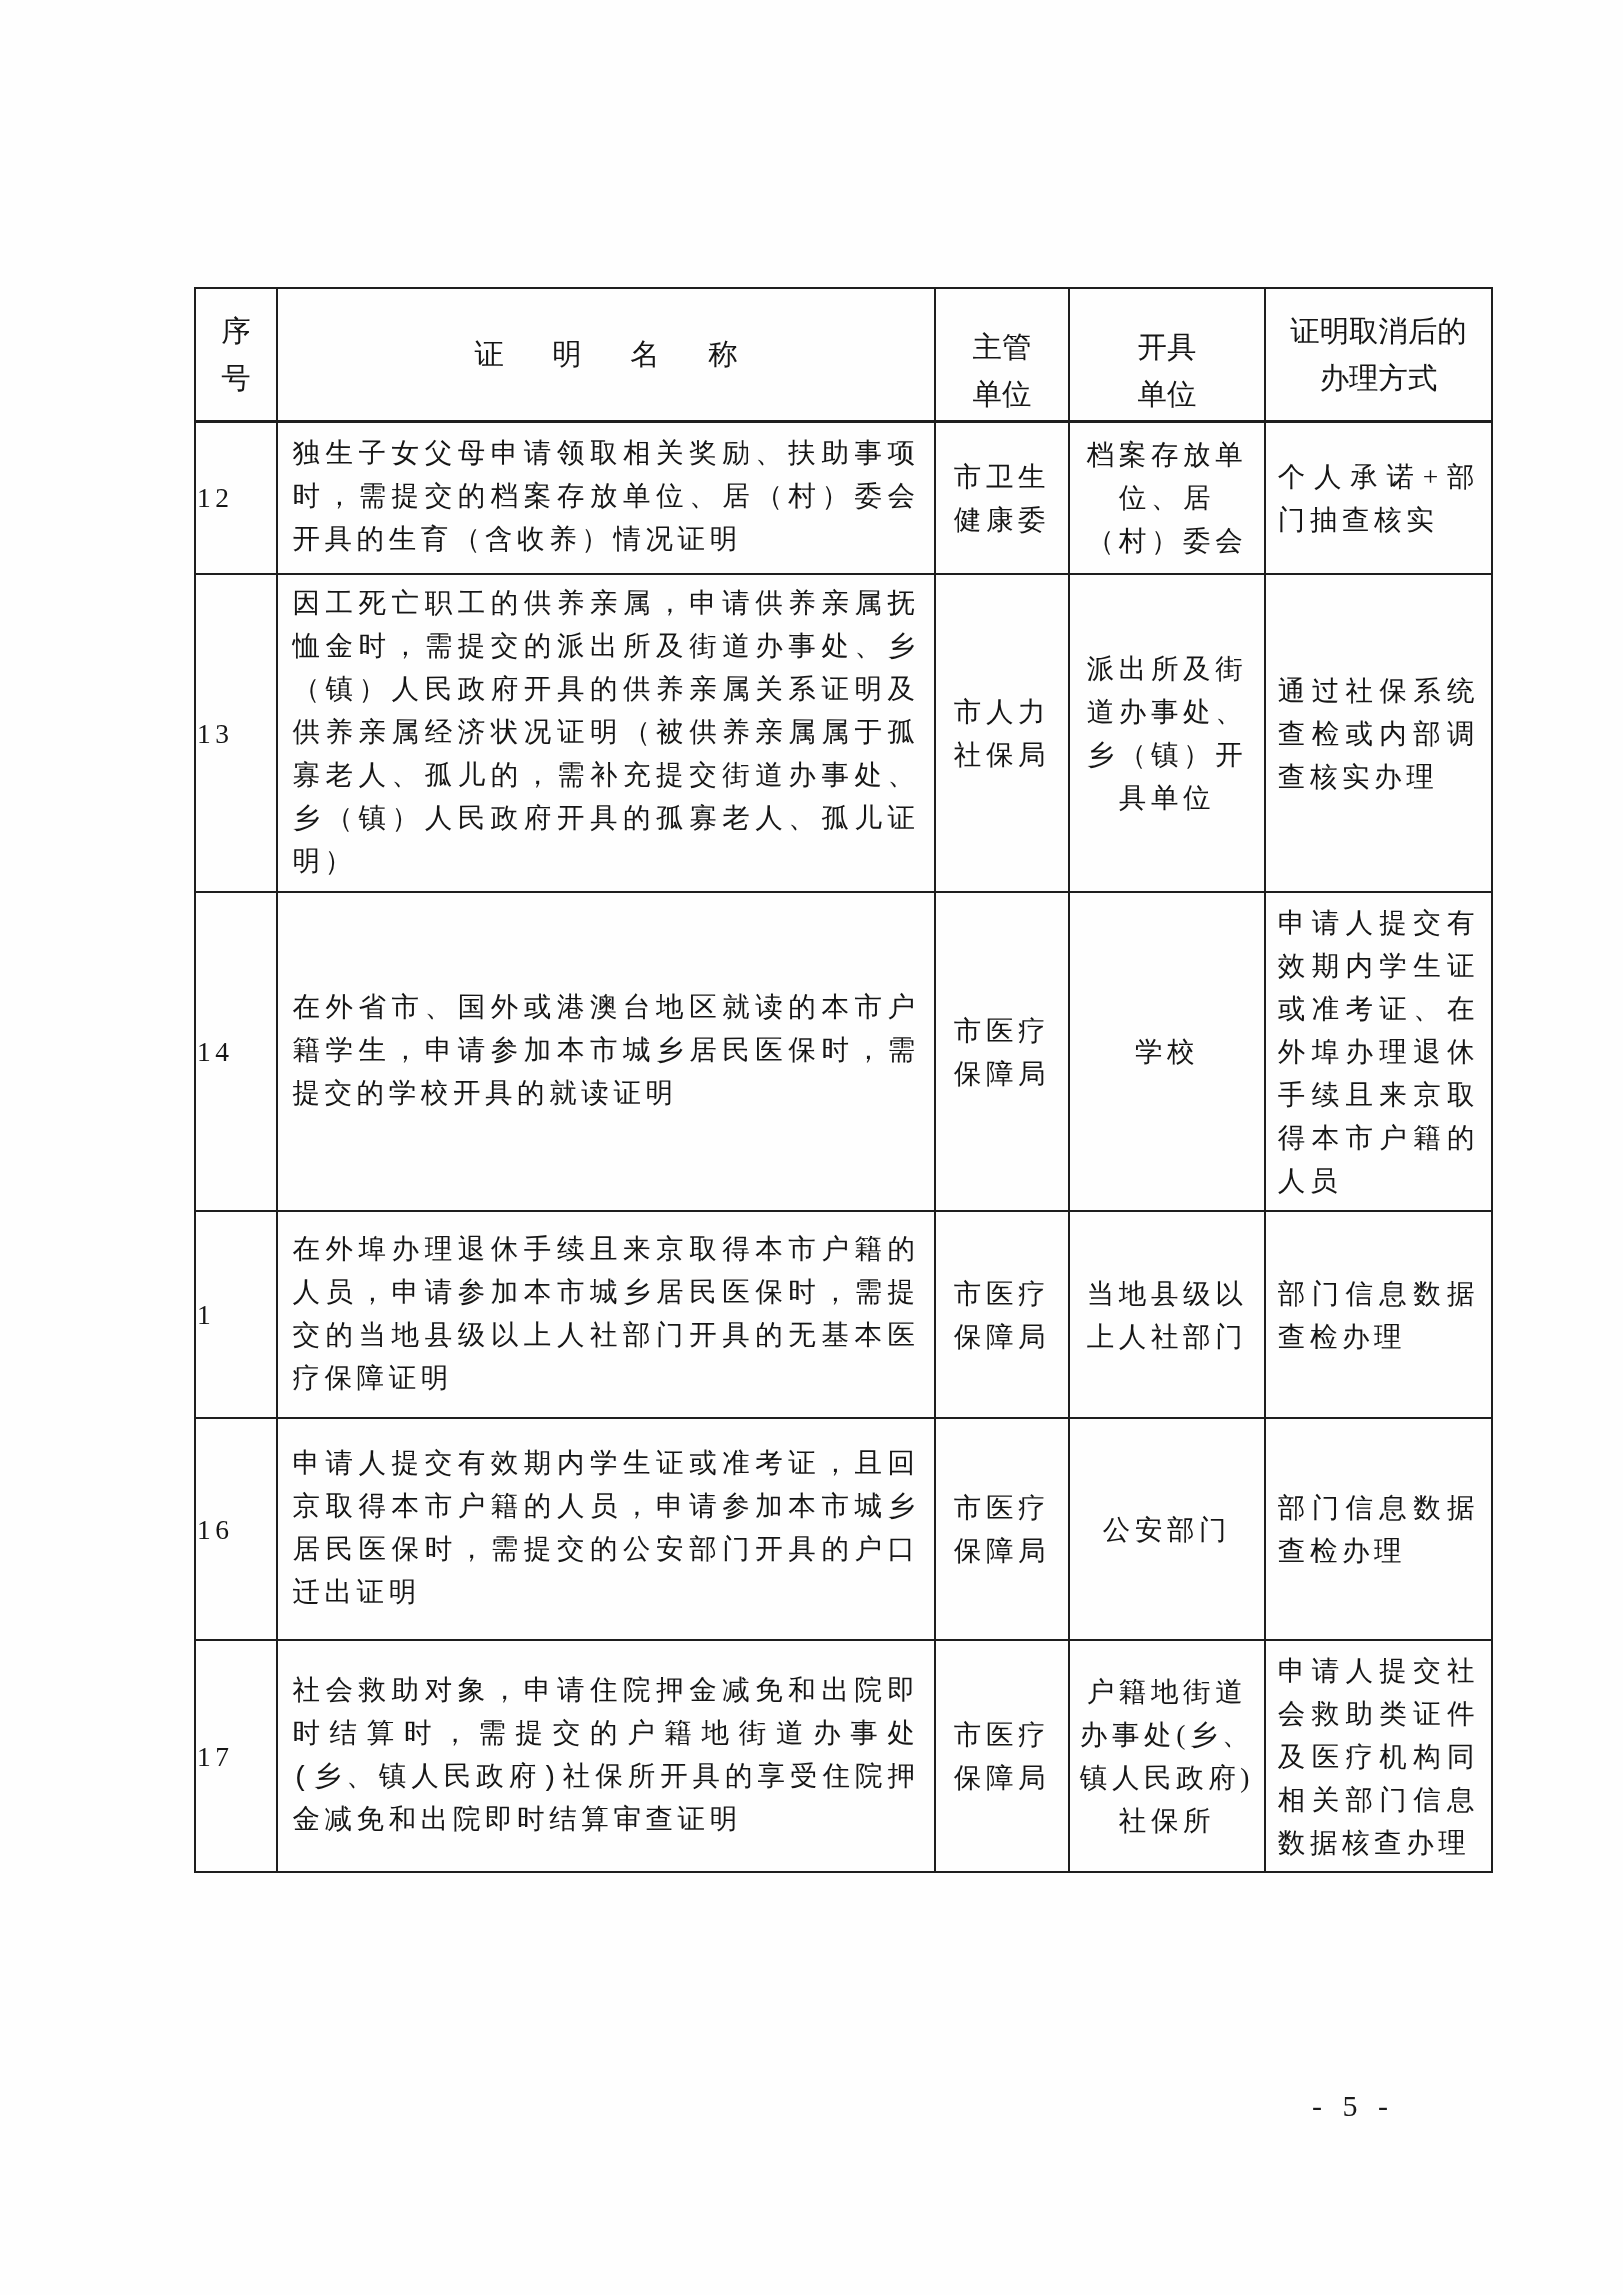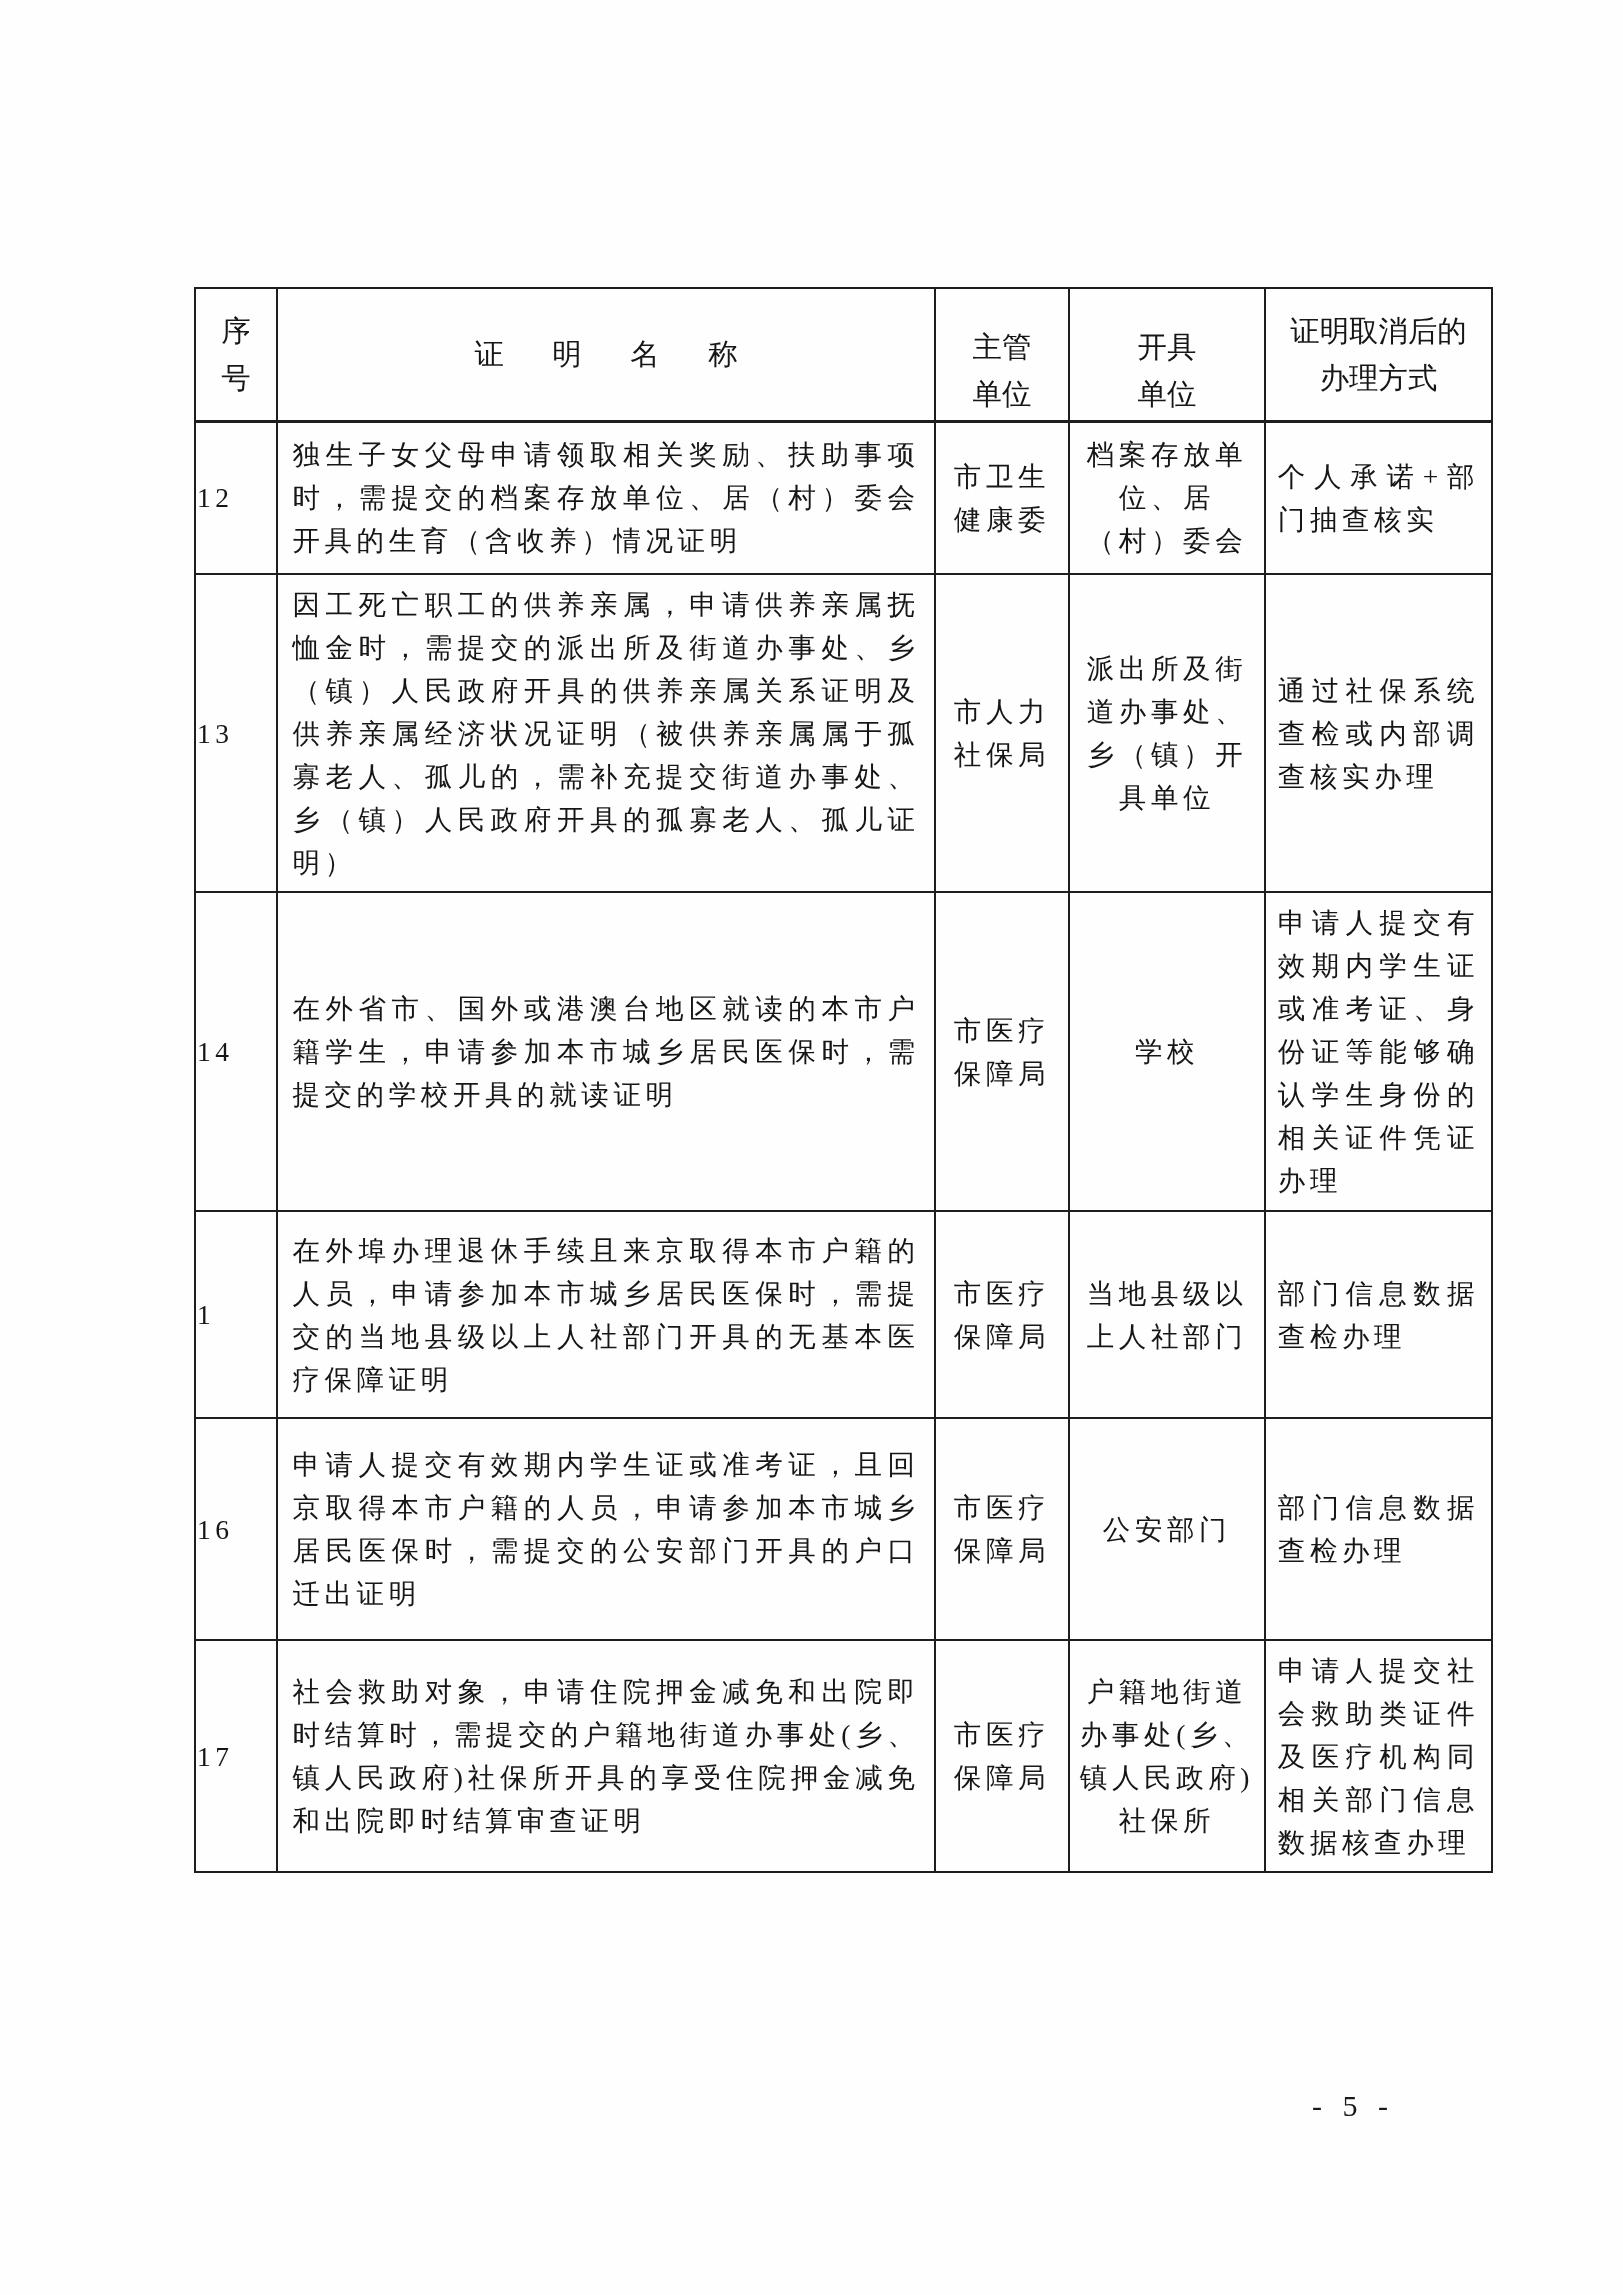--- a/index.html
+++ b/index.html
@@ -61,20 +61,21 @@
     line-height: 43px;
   }
   .cell-num {
     text-align: left;
     font-size: 29px;
     letter-spacing: 1.3px;
   }
   .cell-name {
     text-align: justify;
     padding: 7.9px 14.4px;
+    font-family: Liberation Mono, monospace;
   }
   .cell-center {
     text-align: center;
     padding: 5.2px 9.2px;
   }
   .cell-method {
     text-align: justify;
     padding: 6.5px 11.8px;
   }
   .pagenum {
@@ -122,21 +123,21 @@
         <td class="cell-name">因工死亡职工的供养亲属，申请供养亲属抚恤金时，需提交的派出所及街道办事处、乡（镇）人民政府开具的供养亲属关系证明及供养亲属经济状况证明（被供养亲属属于孤寡老人、孤儿的，需补充提交街道办事处、乡（镇）人民政府开具的孤寡老人、孤儿证明）</td>
         <td class="cell-center">市人力社保局</td>
         <td class="cell-center">派出所及街道办事处、乡（镇）开具单位</td>
         <td class="cell-method">通过社保系统查检或内部调查核实办理</td>
       </tr>
       <tr>
         <td class="cell-num">14</td>
         <td class="cell-name">在外省市、国外或港澳台地区就读的本市户籍学生，申请参加本市城乡居民医保时，需提交的学校开具的就读证明</td>
         <td class="cell-center">市医疗保障局</td>
         <td class="cell-center">学校</td>
-        <td class="cell-method">申请人提交有效期内学生证或准考证、身份证等能够确认学生身份的相关证件凭证办理</td>
+        <td class="cell-method">申请人提交有效期内学生证或准考证、在外埠办理退休手续且来京取得本市户籍的人员</td>
       </tr>
       <tr>
         <td class="cell-num">1</td>
         <td class="cell-name">在外埠办理退休手续且来京取得本市户籍的人员，申请参加本市城乡居民医保时，需提交的当地县级以上人社部门开具的无基本医疗保障证明</td>
         <td class="cell-center">市医疗保障局</td>
         <td class="cell-center">当地县级以上人社部门</td>
         <td class="cell-method">部门信息数据查检办理</td>
       </tr>
       <tr>
         <td class="cell-num">16</td>

